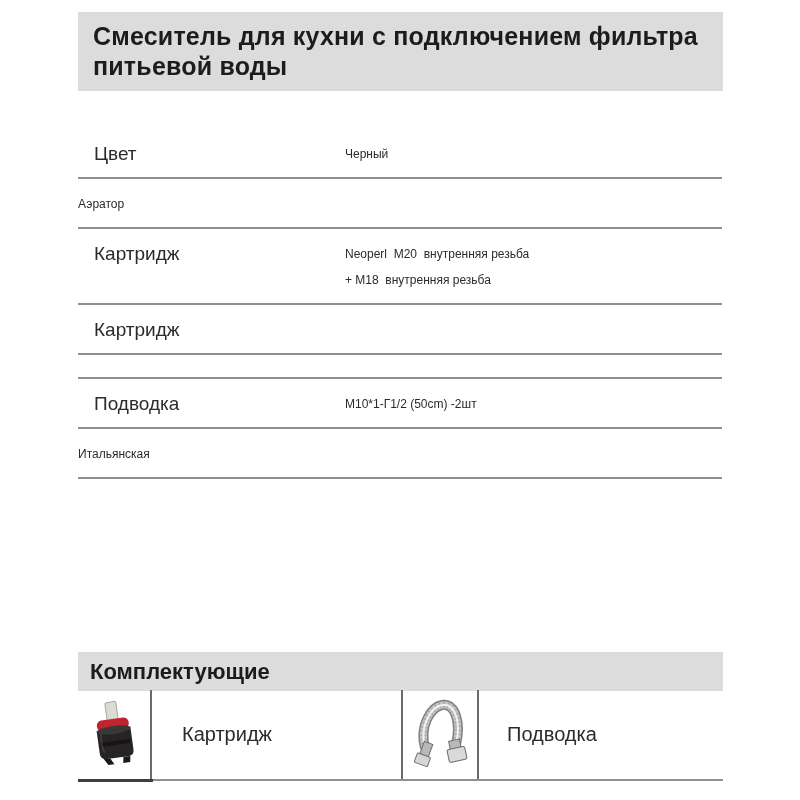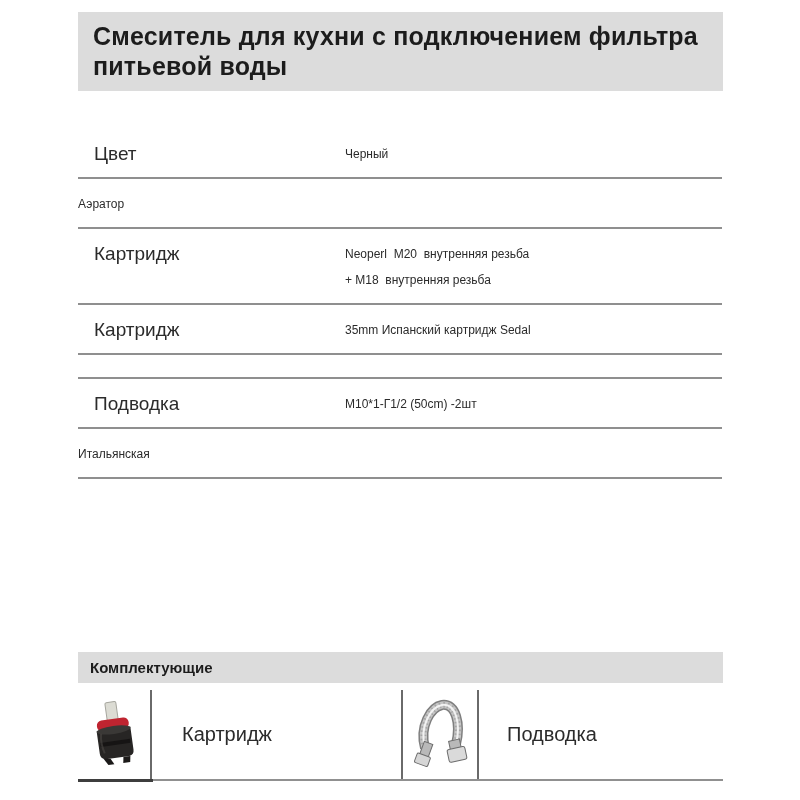--- a/index.html
+++ b/index.html
@@ -69,21 +69,21 @@
   .comp-header {
     position: absolute;
     left: 78px;
     top: 652px;
     width: 645px;
     box-sizing: border-box;
     background: #dcdcdc;
     padding: 7px 12px 6px 12px;
   }
   .comp-header-text {
-    font-size: 15px;
+    font-size: 22px;
     font-weight: bold;
     color: #1c1c1c;
   }
   .comp-row {
     position: absolute;
     left: 78px;
     top: 690px;
     width: 645px;
     height: 89px;
     display: flex;
@@ -142,21 +142,20 @@
     <div class="spec-row">
       <div class="spec-value">Аэратор</div>
     </div>
     <div class="spec-row">
       <div class="spec-label">Картридж</div>
       <div class="spec-value">Neoperl  M20  внутренняя резьба
 + M18  внутренняя резьба</div>
     </div>
     <div class="spec-row">
       <div class="spec-label">Картридж</div>
-      <div class="spec-value">35mm Испанский картридж Sedal</div>
     </div>
     <div class="spec-row">
     </div>
     <div class="spec-row">
       <div class="spec-label">Подводка</div>
       <div class="spec-value">M10*1-Г1/2 (50cm) -2шт</div>
     </div>
     <div class="spec-row">
       <div class="spec-value">Итальянская</div>
     </div>

